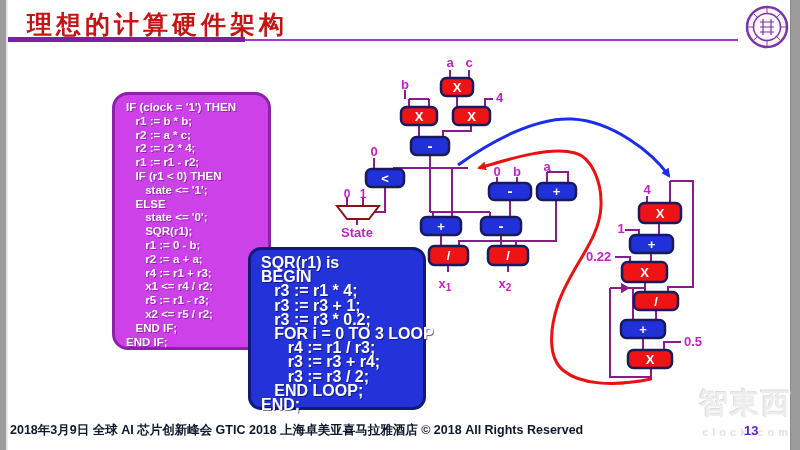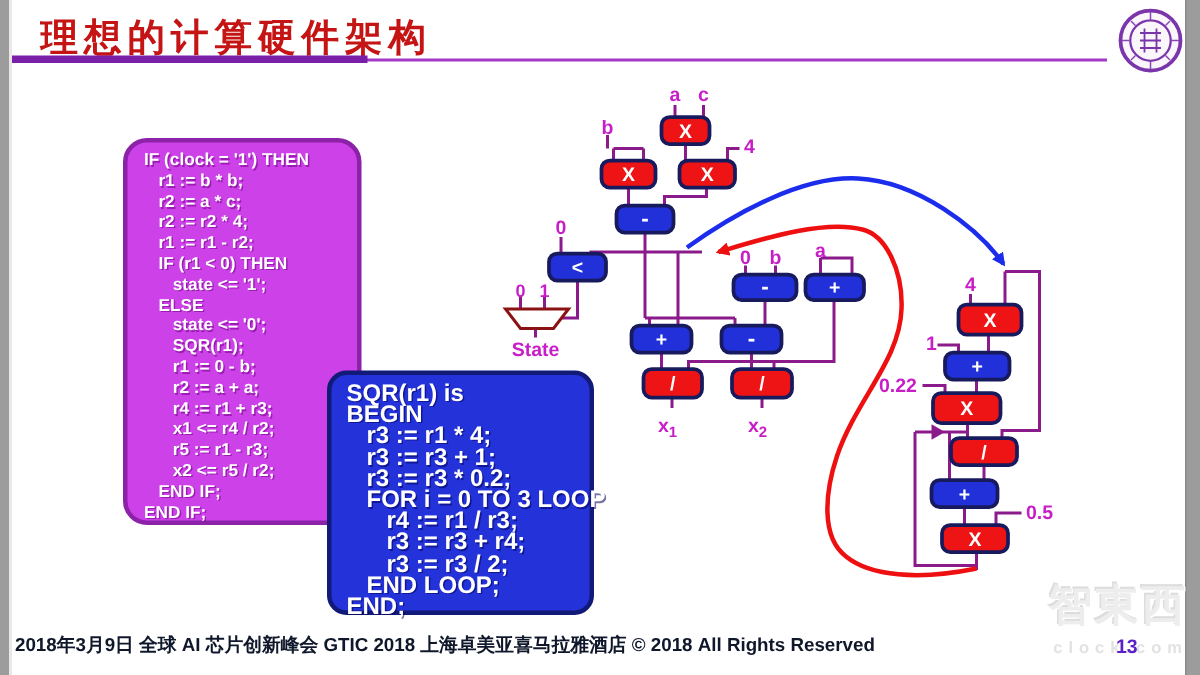--- a/index.html
+++ b/index.html
@@ -10,21 +10,21 @@
   .edge-bar.left  { left:0; width:8px; border-right:2px solid #e8e8e8; }
   .edge-bar.right { left:790px; width:10px; border-left:1px solid #8a8a8a; }
 
   .slide-title { position:absolute; left:27px; top:8px; font-family:"DejaVu Serif", serif;
                  font-weight:bold; font-size:25px; letter-spacing:4px; color:#c41414; }
   .rule-thick { position:absolute; left:8px; top:37px; width:237px; height:5px; background:#7a1fa8; }
   .rule-thin  { position:absolute; left:8px; top:39px; width:730px; height:2px; background:#a438c8; }
 
   .seal { position:absolute; left:744px; top:4px; width:46px; height:46px; }
 
-  .code-block { position:absolute; color:#ffffff; }
+  .code-block { position:absolute; color:#ffffff;margin-left:30px; }
   .code-block pre { font-family:"Liberation Sans", sans-serif; font-weight:bold; white-space:pre; }
   .code-magenta { left:82px; top:92px; width:159px; height:258px; background:#cd41e8;
                   border:3px solid #8b22a8; border-radius:16px; padding:6px 4px 4px 11px;
                   text-shadow:1px 1px 0 rgba(110,0,130,.55); }
   .code-magenta pre { font-size:11.5px; line-height:13.8px; }
   .code-blue { left:218px; top:247px; width:178px; height:163px; background:#2433d9;
                border:3px solid #121a78; border-radius:13px; padding:6px 4px 4px 10px;
                text-shadow:1px 1px 0 rgba(0,0,90,.55); z-index:5; }
   .code-blue pre { font-size:16px; line-height:14.2px; }
 

